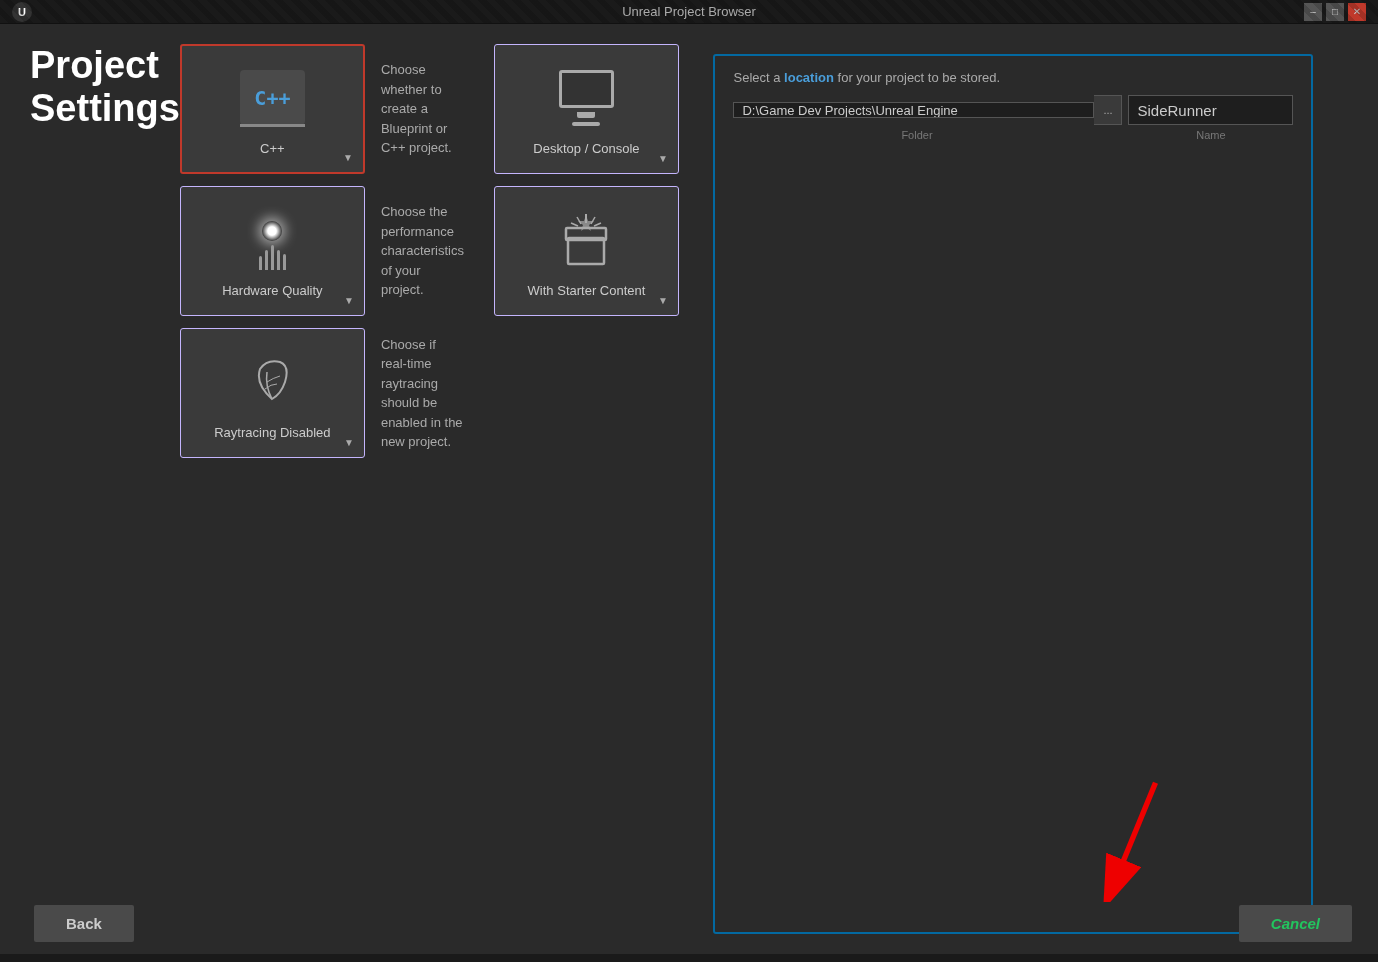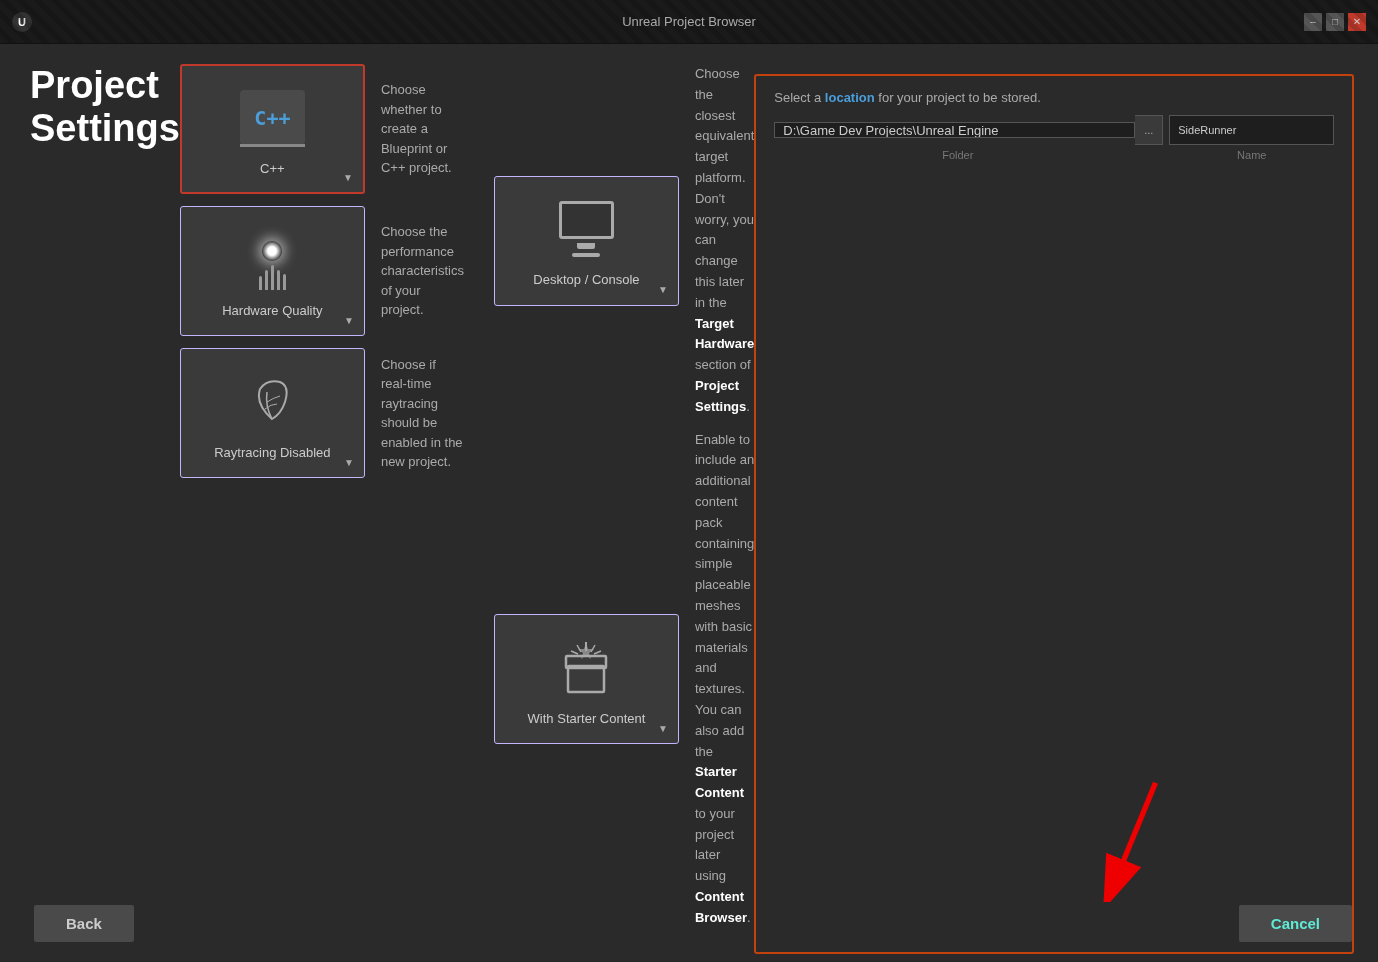--- a/index.html
+++ b/index.html
@@ -9,21 +9,21 @@
       color: #ccc;
       width: 1378px;
       height: 962px;
       overflow: hidden;
       position: relative;
     }
 
     
     .title-bar {
       background: #1a1a1a;
-      height: 44px;
+      height: 24px;
       display: flex;
       align-items: center;
       justify-content: space-between;
       padding: 0 12px;
       border-bottom: 1px solid #111;
       position: relative;
     }
     .title-bar-left {
       display: flex;
       align-items: center;
@@ -284,21 +284,21 @@
     }
 
     
     .project-location-wrapper {
       display: flex;
       justify-content: center;
       width: 100%;
       margin-top: 10px;
     }
     .project-location-box {
-      border: 2px solid #c2410c;
+      border: 2px solid #0369a1;
       border-radius: 3px;
       padding: 14px 18px;
       width: 600px;
       background: #2a2a2a;
     }
     .location-text {
       font-size: 13px;
       color: #aaa;
       margin-bottom: 10px;
     }
@@ -336,21 +336,21 @@
       display: flex;
       align-items: center;
       justify-content: center;
       font-size: 11px;
     }
     .name-input {
       background: #1e1e1e;
       border: 1px solid #555;
       color: #ccc;
       padding: 5px 8px;
-      font-size: 11px;
+      font-size: 15px;
       outline: none;
       height: 30px;
       width: 165px;
     }
     .input-labels {
       display: flex;
       justify-content: space-between;
       margin-top: 4px;
     }
     .folder-label-wrap {
@@ -403,21 +403,22 @@
     .btn-back {
       background: #4a4a4a;
       color: #ccc;
     }
     .btn-create {
       background: #5a9e3a;
       color: #fff;
     }
     .btn-cancel {
       background: #4a4a4a;
-      color: #5eead4;
+      color: #22c55e;
+      font-style: italic;
     }
     .right-buttons {
       display: flex;
       gap: 6px;
     }
 
     
     .red-arrow {
       position: absolute;
       right: 200px;
@@ -507,23 +508,20 @@
           <div class="icon-area">
             <div class="desktop-icon">
               <div class="monitor-body"></div>
               <div class="monitor-stand"></div>
               <div class="monitor-base"></div>
             </div>
           </div>
           <span class="card-label">Desktop / Console</span>
           <div class="dropdown-arrow">▼</div>
         </div>
-        <p class="right-desc">
-          Choose the closest equivalent target platform. Don't worry, you can change this later in the <strong>Target Hardware</strong> section of <strong>Project Settings</strong>.
-        </p>
       </div>
 
       <div class="setting-row">
         <div class="setting-card">
           <div class="icon-area">
             <div class="starter-icon">
               <svg width="60" height="60" viewBox="0 0 60 60">
 
                 <rect x="12" y="28" width="36" height="26" fill="none" stroke="#aaa" stroke-width="2.5" rx="1"></rect>
 
@@ -535,23 +533,20 @@
                 <line x1="15" y1="13" x2="22" y2="16" stroke="#aaa" stroke-width="1.5"></line>
                 <line x1="45" y1="13" x2="38" y2="16" stroke="#aaa" stroke-width="1.5"></line>
 
                 <polygon points="30,5 32,11 38,11 33,15 35,21 30,17 25,21 27,15 22,11 28,11" fill="#aaa" opacity="0.7"></polygon>
               </svg>
             </div>
           </div>
           <span class="card-label">With Starter Content</span>
           <div class="dropdown-arrow">▼</div>
         </div>
-        <p class="right-desc">
-          Enable to include an additional content pack containing simple placeable meshes with basic materials and textures. You can also add the <strong>Starter Content</strong> to your project later using <strong>Content Browser</strong>.
-        </p>
       </div>
 
     </div>
   </div>
 
   <div class="project-location-wrapper">
     <div class="project-location-box">
       <div class="location-text">
         Select a <strong>location</strong> for your project to be stored.
       </div>

